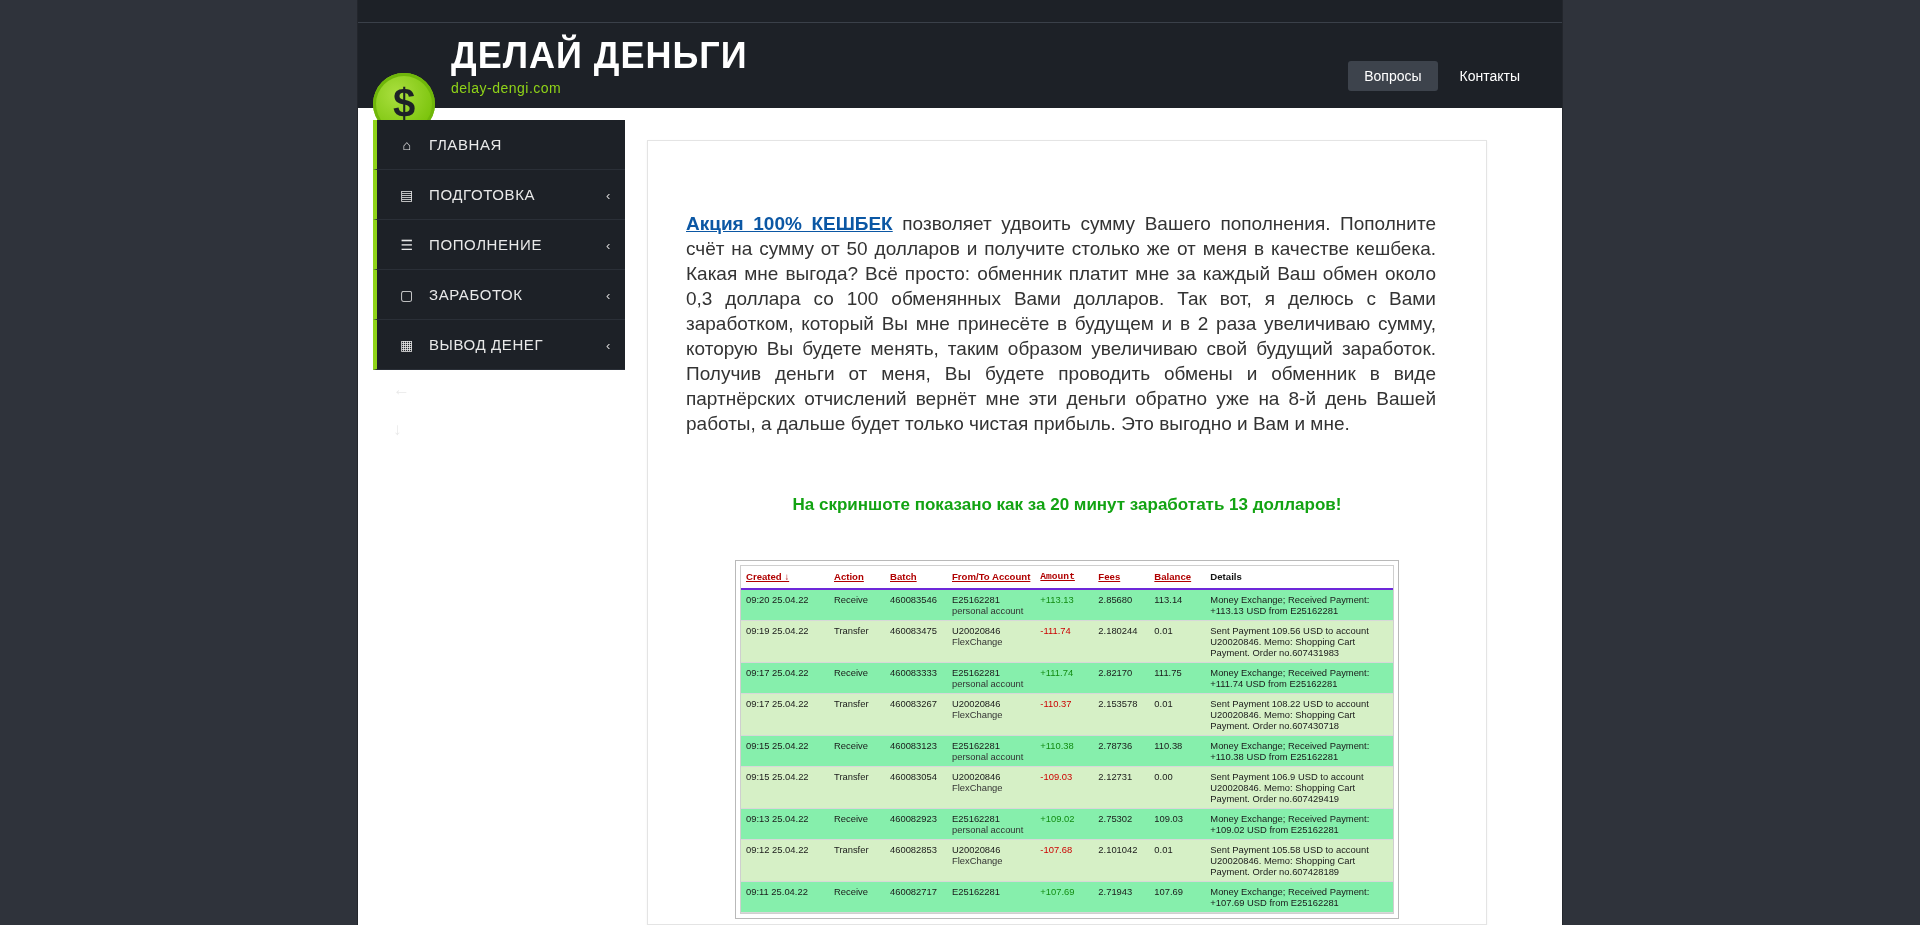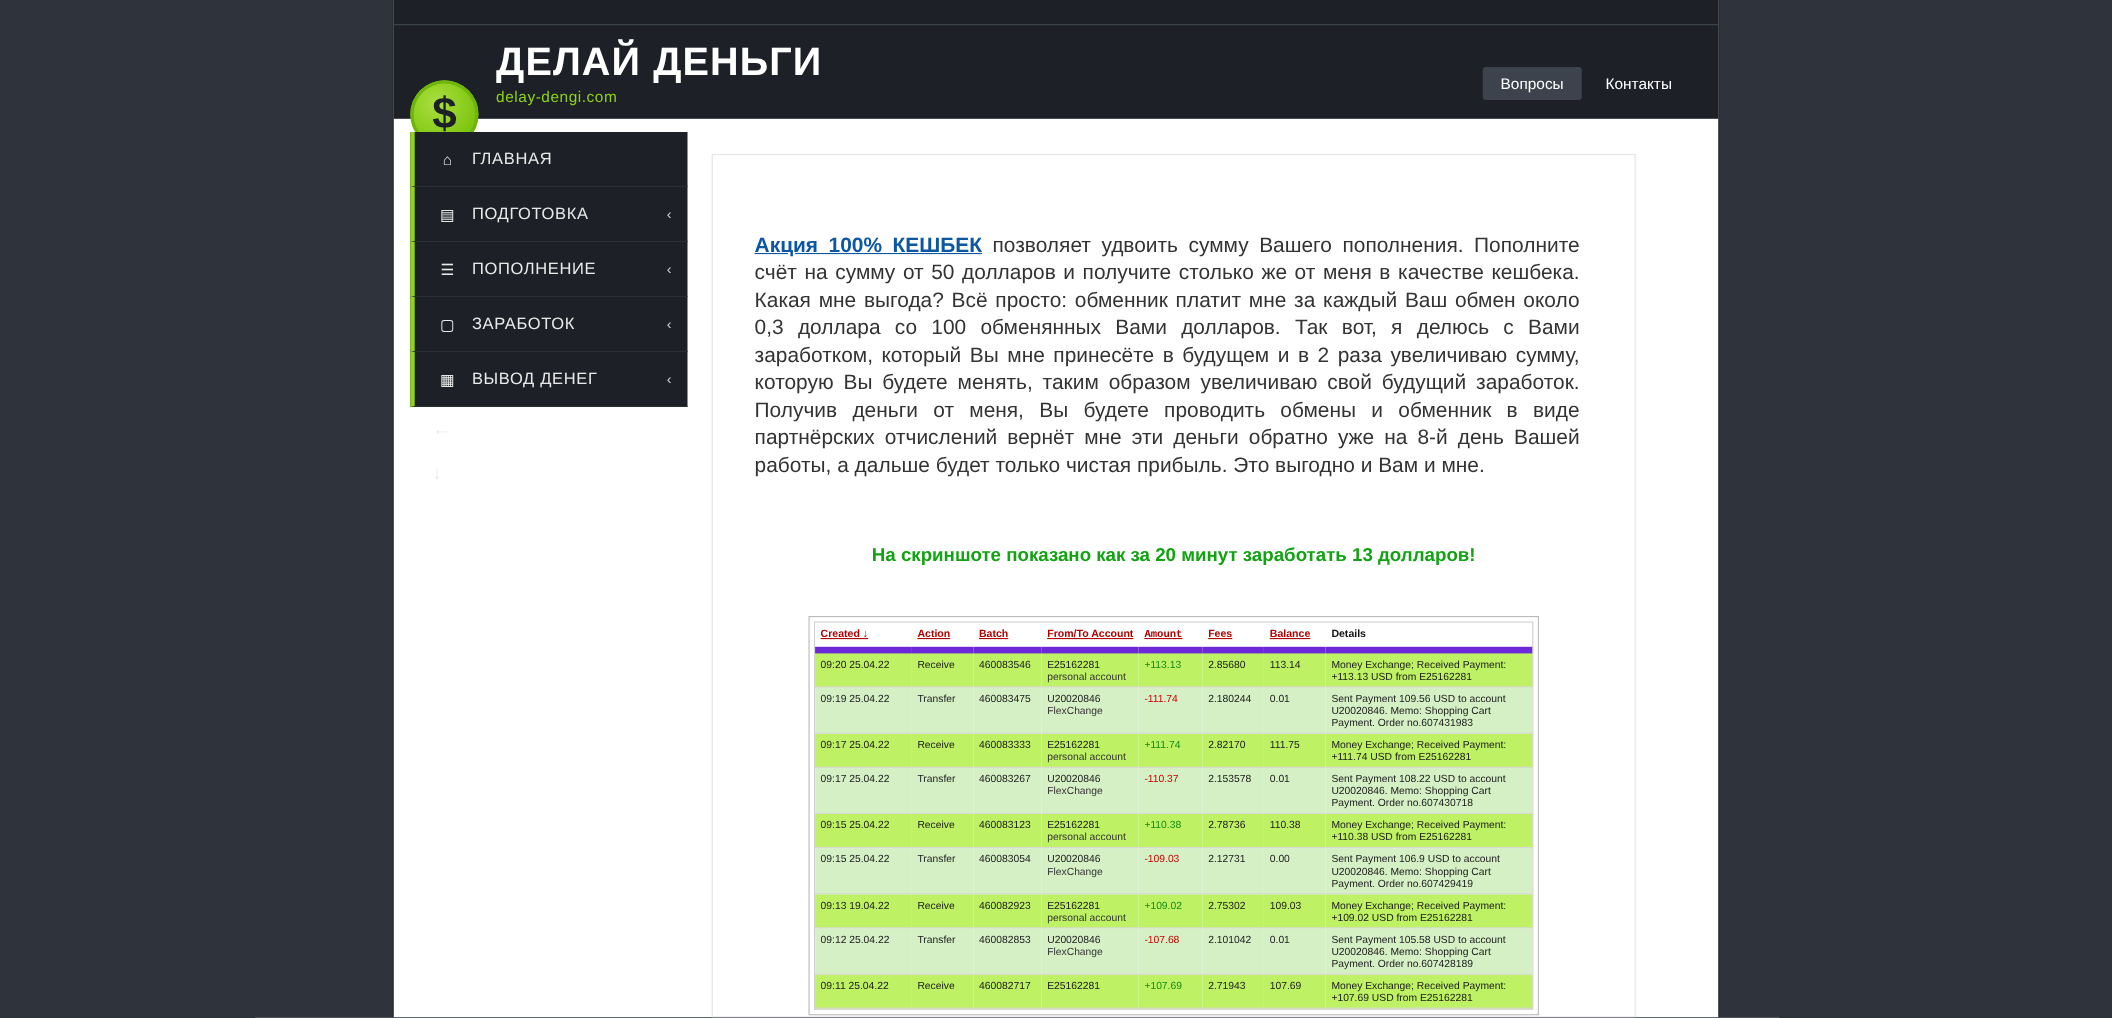--- a/index.html
+++ b/index.html
@@ -229,34 +229,34 @@
     color: #1a1a1a;
     font-family: "Liberation Sans", sans-serif;
   }
   table.txtable th {
     text-align: left;
     padding: 5px 5px 6px 5px;
     font-size: 9.6px;
     color: #b00000;
     text-decoration: underline;
     font-weight: bold;
-    border-bottom: 6px solid #6d28d9;
+    border-bottom: 2px solid #6d28d9;
     white-space: nowrap;
   }
   table.txtable th.plain {
     color: #111111;
     text-decoration: none;
   }
   table.txtable td {
     padding: 4px 5px;
     vertical-align: top;
     border-bottom: 1px solid #d8d8d8;
     line-height: 11px;
   }
-  tr.row-receive td { background: #bef264; margin-left: 28px; }
+  tr.row-receive td { background: #86efac; margin-left: 28px; }
   tr.row-transfer td { background: #d6f0c6; }
   td.amt-pos { color: #128c12; white-space: nowrap; }
   td.amt-neg { color: #cc0000; white-space: nowrap; }
   td.nowrap { white-space: nowrap; }
   .sub { color: #333; }
   .shot-col-created { width: 78px; }
   .shot-col-action { width: 46px; }
   .shot-col-batch { width: 52px; }
   .shot-col-acct { width: 78px; }
   .shot-col-amount { width: 48px; font-family: Liberation Mono, monospace; }
@@ -427,21 +427,21 @@
                 <td>
                   <span>U20020846</span><br>
                   <span class="sub">FlexChange</span>
                 </td>
                 <td class="amt-neg">-109.03</td>
                 <td>2.12731</td>
                 <td>0.00</td>
                 <td>Sent Payment 106.9 USD to account U20020846. Memo: Shopping Cart Payment. Order no.607429419</td>
               </tr>
               <tr class="row-receive">
-                <td class="nowrap">09:13 19.04.22</td>
+                <td class="nowrap">09:13 25.04.22</td>
                 <td>Receive</td>
                 <td>460082923</td>
                 <td>
                   <span>E25162281</span><br>
                   <span class="sub">personal account</span>
                 </td>
                 <td class="amt-pos">+109.02</td>
                 <td>2.75302</td>
                 <td>109.03</td>
                 <td>Money Exchange; Received Payment: +109.02 USD from E25162281</td>

